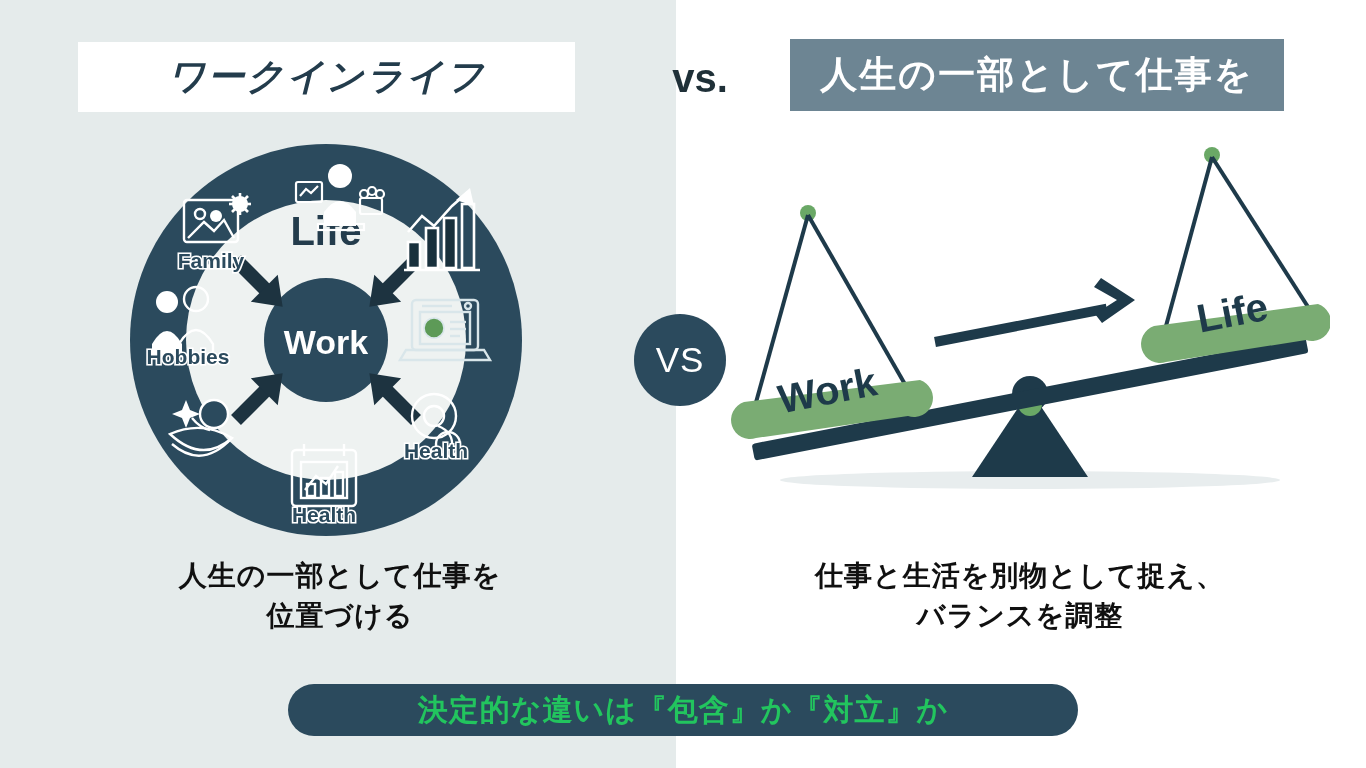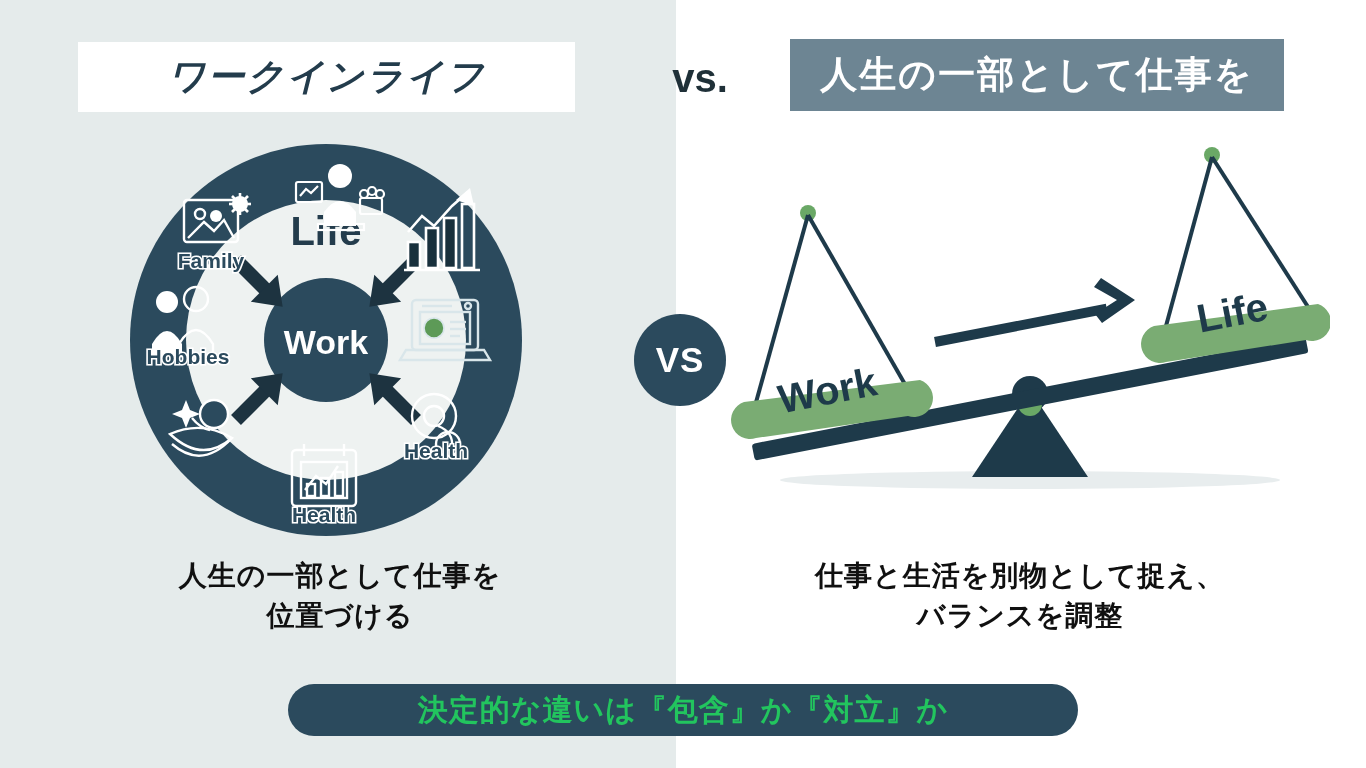--- a/index.html
+++ b/index.html
@@ -109,21 +109,21 @@
     top: 314px;
     width: 92px;
     height: 92px;
     border-radius: 50%;
     background: #2b4a5d;
     display: flex;
     align-items: center;
     justify-content: center;
     color: #ffffff;
     font-size: 35px;
-    font-weight: bold;
+    font-weight: normal;
     letter-spacing: 1px;
     text-align: right;
   }
 
   
   .caption {
     position: absolute;
     text-align: center;
     font-size: 28px;
     font-weight: bold;

